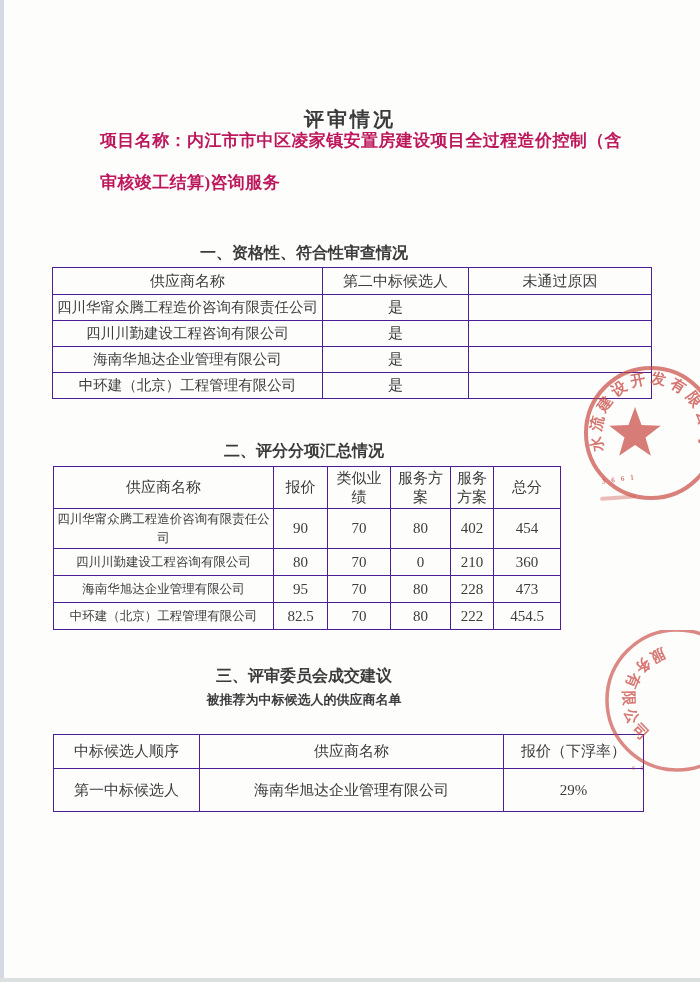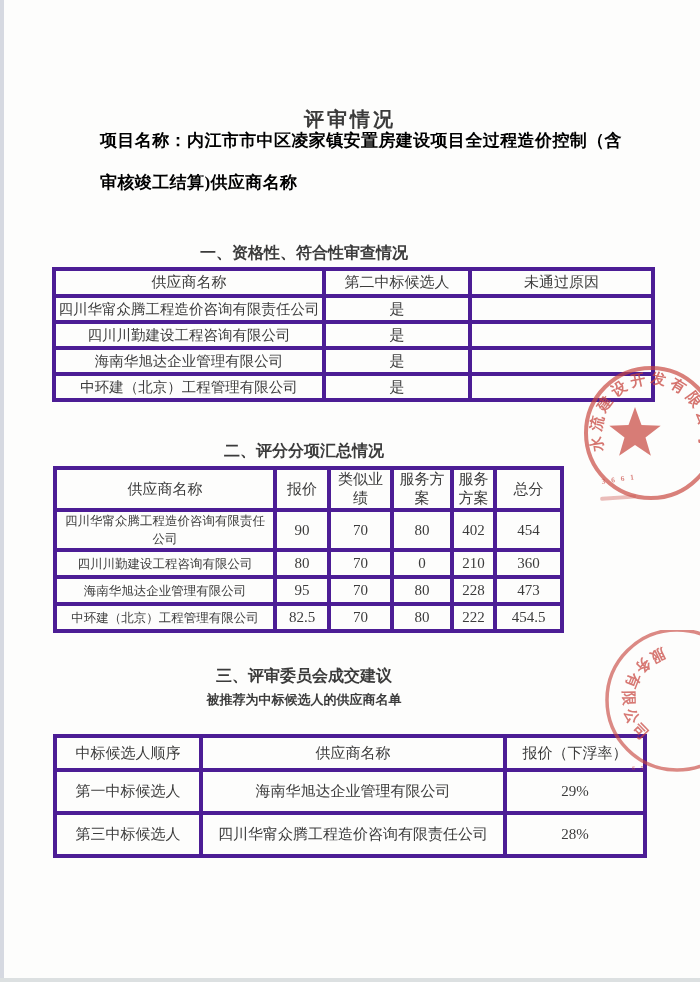--- a/index.html
+++ b/index.html
@@ -9,36 +9,36 @@
     font-family:"Liberation Serif","DejaVu Serif",serif;
   }
   .edge-left{position:absolute;left:0;top:0;width:4px;height:982px;background:#d6d9e1;}
   .edge-bottom{position:absolute;left:0;bottom:0;width:700px;height:4px;background:#dce0e1;}
 
   .doc-title{
     position:absolute;top:106px;left:0;width:700px;margin:0;
     text-align:center;font-size:20px;font-weight:bold;letter-spacing:3px;color:#3b3b3b;
   }
   .pline{position:absolute;left:100px;margin:0;font-size:17px;font-weight:bold;
-    letter-spacing:0.4px;color:#000000;white-space:nowrap;}
+    letter-spacing:0.4px;color:#be185d;white-space:nowrap;}
   .pl1{top:129px;} .pl2{top:171px;} .pl3{top:203px;}
 
   .sec-heading{
     position:absolute;left:0;width:700px;margin:0;text-align:center;
     font-size:16px;font-weight:bold;color:#3b3b3b;transform:translateX(-46px);
   }
   .sec1{top:243px;} .sec2{top:441px;} .sec3{top:666px;}
   .subtitle{
     position:absolute;top:691px;left:0;width:700px;margin:0;text-align:center;
     font-size:13px;font-weight:bold;color:#3b3b3b;transform:translateX(-46px);
   }
 
   table.t{position:absolute;border-collapse:collapse;table-layout:fixed;}
   table.t th,table.t td{
-    border:4px solid #4c1d95;font-weight:normal;text-align:center;vertical-align:middle;
+    border:1px solid #4c1d95;font-weight:normal;text-align:center;vertical-align:middle;
     font-size:15px;color:#3c3c3c;padding:0 2px;overflow:hidden;
   }
   .t1{left:52px;top:267px;width:599px;}
   .t1 tr{height:26px;} .t1 tr.hdr{height:27px;}
   .t1 td.name{font-size:14.5px;white-space:nowrap;}
   .t2{left:53px;top:466px;width:507px;}
   .t2 tr.hdr{height:42px;} .t2 tr.r0{height:40px;}
   .t2 tr.r1,.t2 tr.r2,.t2 tr.r3{height:27px;}
   .t2 td.name{font-size:12.5px;line-height:1.45;}
   .t3{left:53px;top:734px;width:590px;}
@@ -51,21 +51,21 @@
 </style>
 </head>
 <body>
 
 <div class="page">
   <div class="edge-left"></div>
   <div class="edge-bottom"></div>
 
   <h1 class="doc-title">评审情况</h1>
   <p class="pline pl1">项目名称：内江市市中区凌家镇安置房建设项目全过程造价控制（含</p>
-  <p class="pline pl2">审核竣工结算)供应商名称</p>
+  <p class="pline pl2">审核竣工结算)咨询服务</p>
 
   <h2 class="sec-heading sec1">一、资格性、符合性审查情况</h2>
   <table class="t t1">
     <colgroup>
         <col style="width:270px">
         <col style="width:146px">
         <col style="width:183px">
       </colgroup>
     <tbody>
         <tr class="hdr">
@@ -162,25 +162,20 @@
         <tr class="hdr">
       <th>中标候选人顺序</th>
       <th>供应商名称</th>
       <th>报价（下浮率）</th>
     </tr>
     <tr>
       <td>第一中标候选人</td>
       <td>海南华旭达企业管理有限公司</td>
       <td>29%</td>
     </tr>
-    <tr>
-      <td>第三中标候选人</td>
-      <td>四川华甯众腾工程造价咨询有限责任公司</td>
-      <td>28%</td>
-    </tr>
   </tbody>
     </table>
 
   <svg class="seal seal-mid" width="160" height="160" viewBox="0 0 160 160">
     <circle cx="79" cy="79" r="65" fill="none" stroke="#c8463f" stroke-width="4" stroke-opacity="0.78"></circle>
     <polygon points="63,53 56.5,71.1 37.3,71.7 52.5,83.4 47.1,101.8 63,91 78.9,101.8 73.5,83.4 88.7,71.7 69.5,71.1" fill="#c8463f" fill-opacity="0.8"></polygon>
     <defs>
         <path id="arcMid" d="M 41,112 A 50,50 0 1 1 117,112" fill="none"></path>
       </defs>
     <text font-size="15" fill="#c8463f" fill-opacity="0.85" letter-spacing="4">

